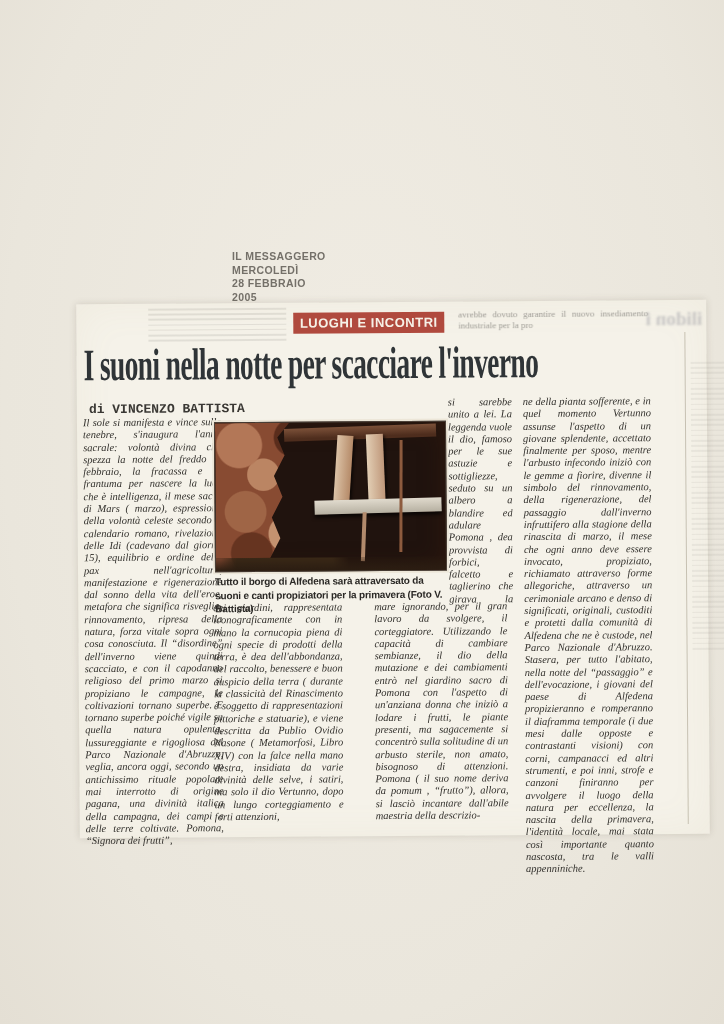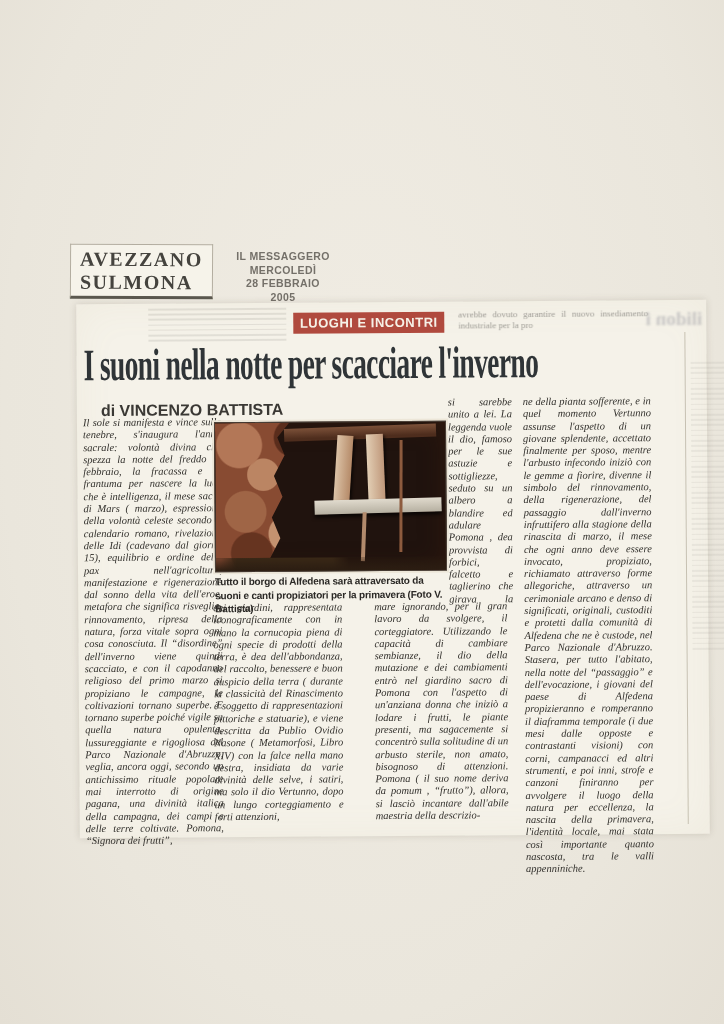--- a/index.html
+++ b/index.html
@@ -21,21 +21,21 @@
     border-bottom:3px solid #5b584f;
     padding:3px 0 0 9px;
     transform:rotate(0.3deg);
     font-family:"Liberation Serif", serif;
     font-size:20px; line-height:23px; letter-spacing:1.5px;
     color:#45433e; font-weight:600;
   }
   
   .edition{
     position:absolute; left:232px; top:250px; width:102px;
-    text-align:center;
+    text-align:left;
     font-family:"Liberation Sans", sans-serif;
     font-weight:bold; font-size:10.5px; line-height:13.5px;
     letter-spacing:0.4px; color:#747069;
   }
 
   
   .piece{
     position:absolute; left:78px; top:302px; width:630px; height:534px;
     background:#f5f2e9;
     box-shadow:0 0 7px rgba(90,80,60,.18), inset 0 0 40px rgba(170,150,110,.07);
@@ -53,23 +53,23 @@
   .headline{
     position:absolute; left:7px; top:39px; height:46px;
     white-space:nowrap;
     font-family:"Liberation Serif", serif;
     font-weight:bold; font-size:45px; line-height:45px;
     letter-spacing:-1px; color:#2f3437;
     transform:scaleX(0.61); transform-origin:0 0;
   }
 
   .byline{
-    position:absolute; left:24px; top:98px;
-    font-family:Liberation Sans, sans-serif;
-    font-weight:bold; font-size:16px; color:#3a3834;
+    position:absolute; left:12px; top:98px;
+    font-family:Liberation Mono, monospace;
+    font-weight:bold; font-size:13px; color:#3a3834;
   }
 
   .body-text{
     position:absolute;
     font-family:"Liberation Serif", serif;
     font-style:italic;
     font-size:10.5px; line-height:12.3px;
     text-align:justify; color:#33312d;
   }
   .col1 { left:6px;   top:113px; width:138px; height:412px; }
@@ -149,24 +149,20 @@
     font-family:"Liberation Serif", serif; font-weight:bold; font-size:19px;
     color:#8c8c96; opacity:.42; filter:blur(.8px);
     transform:scaleX(-1);
   }
 </style>
 </head>
 <body>
 
 <div class="scan">
 
-  <div class="region-box">
-    <div>AVEZZANO</div>
-    <div>SULMONA</div>
-  </div>
 
   <div class="edition">
     <div>IL MESSAGGERO</div>
     <div>MERCOLEDÌ</div>
     <div>28 FEBBRAIO 2005</div>
   </div>
 
   <div class="piece">
 
     <div class="ghost-smudge" style="left:72px; top:5px; width:138px; height:34px;"></div>

